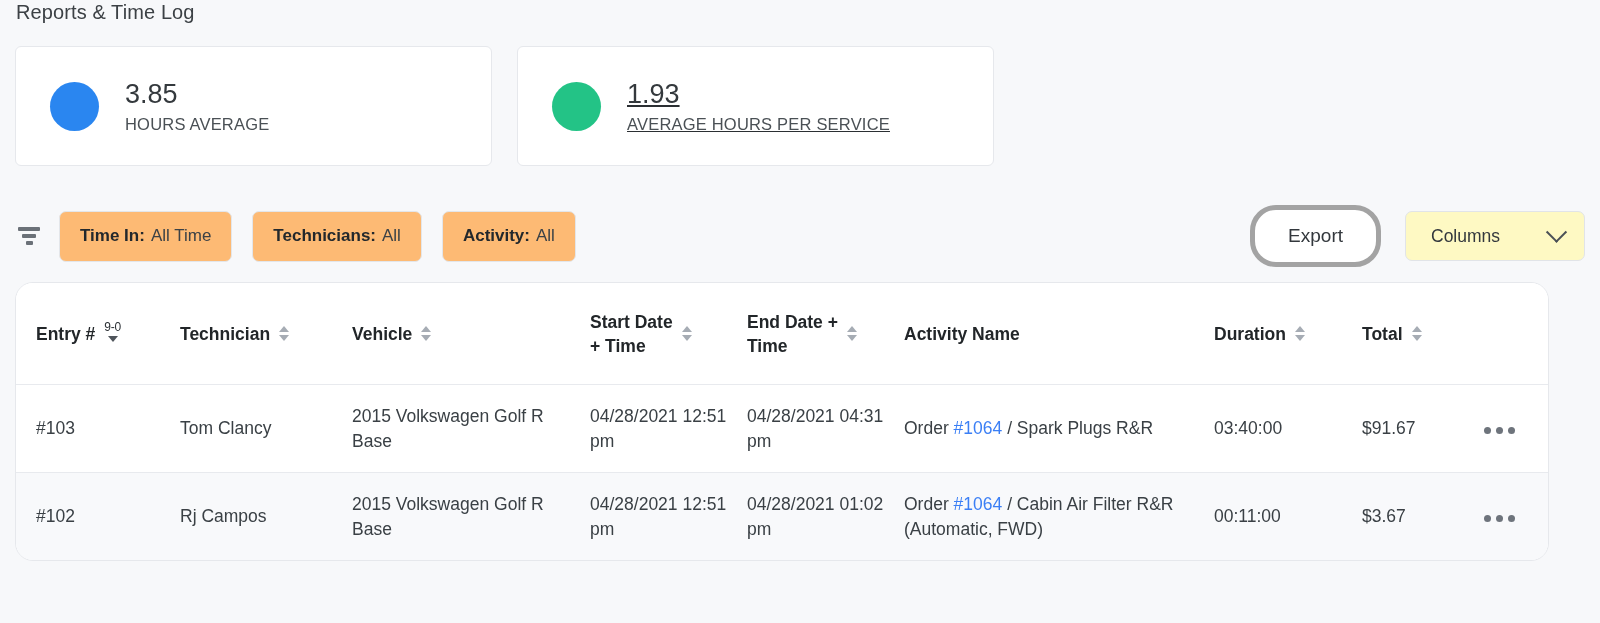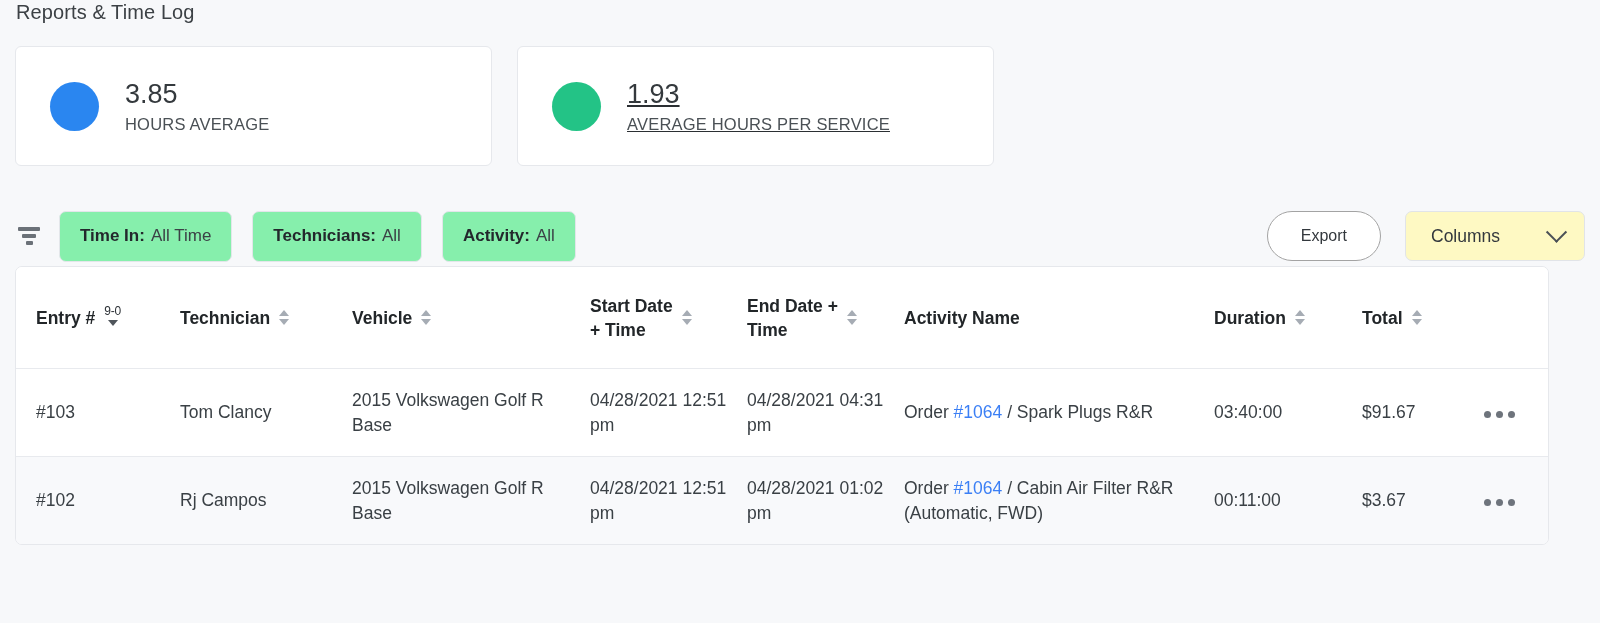--- a/index.html
+++ b/index.html
@@ -98,48 +98,48 @@
     background: #6b7178;
     border-radius: 1px;
   }
   .funnel-icon i:nth-child(1) { width: 22px; height: 4px; }
   .funnel-icon i:nth-child(2) { width: 14px; height: 4px; }
   .funnel-icon i:nth-child(3) { width: 7px;  height: 4px; }
 
   .chip {
     height: 51px;
     box-sizing: border-box;
-    background: #86efac;
+    background: #fdba74;
     border: 1px solid #e3e6ea;
     border-radius: 7px;
     display: flex;
     align-items: center;
     padding: 0 20px;
     margin-right: 20px;
     font-size: 17px;
     white-space: nowrap;
     color: #2f3438;
   }
   .chip b { font-weight: 700; color: #23282c; }
   .chip span.val { font-weight: 400; color: #3b4146; margin-left: 6px; }
 
   .filter-right {
     margin-left: auto;
     display: flex;
     align-items: center;
     gap: 24px;
   }
   .btn-export {
-    height: 50px;
+    height: 62px;
     box-sizing: border-box;
     padding: 0 33px;
     border-radius: 26px;
-    border: 1px solid #a3a3a3;
+    border: 5px solid #a3a3a3;
     background: #fff;
-    font-size: 16px;
+    font-size: 19px;
     color: #33383d;
     display: flex;
     align-items: center;
     justify-content: center;
     font-family: inherit;
     cursor: pointer;
   }
   .btn-columns {
     height: 50px;
     box-sizing: border-box;
@@ -159,24 +159,24 @@
   .chev {
     width: 13px;
     height: 13px;
     border-right: 2.2px solid #4a5056;
     border-bottom: 2.2px solid #4a5056;
     transform: rotate(45deg) translate(-3px,-3px);
   }
 
   
   .table-card {
-    margin-top: 4px;
+    margin-top: 20px;
     background: #fff;
     border: 1px solid #e6e8ec;
-    border-radius: 7px;
+    border-radius: 18px;
     overflow: hidden;
     width: 1534px;
     box-sizing: border-box;
   }
   table {
     width: 100%;
     border-collapse: collapse;
     table-layout: fixed;
   }
   thead th {

